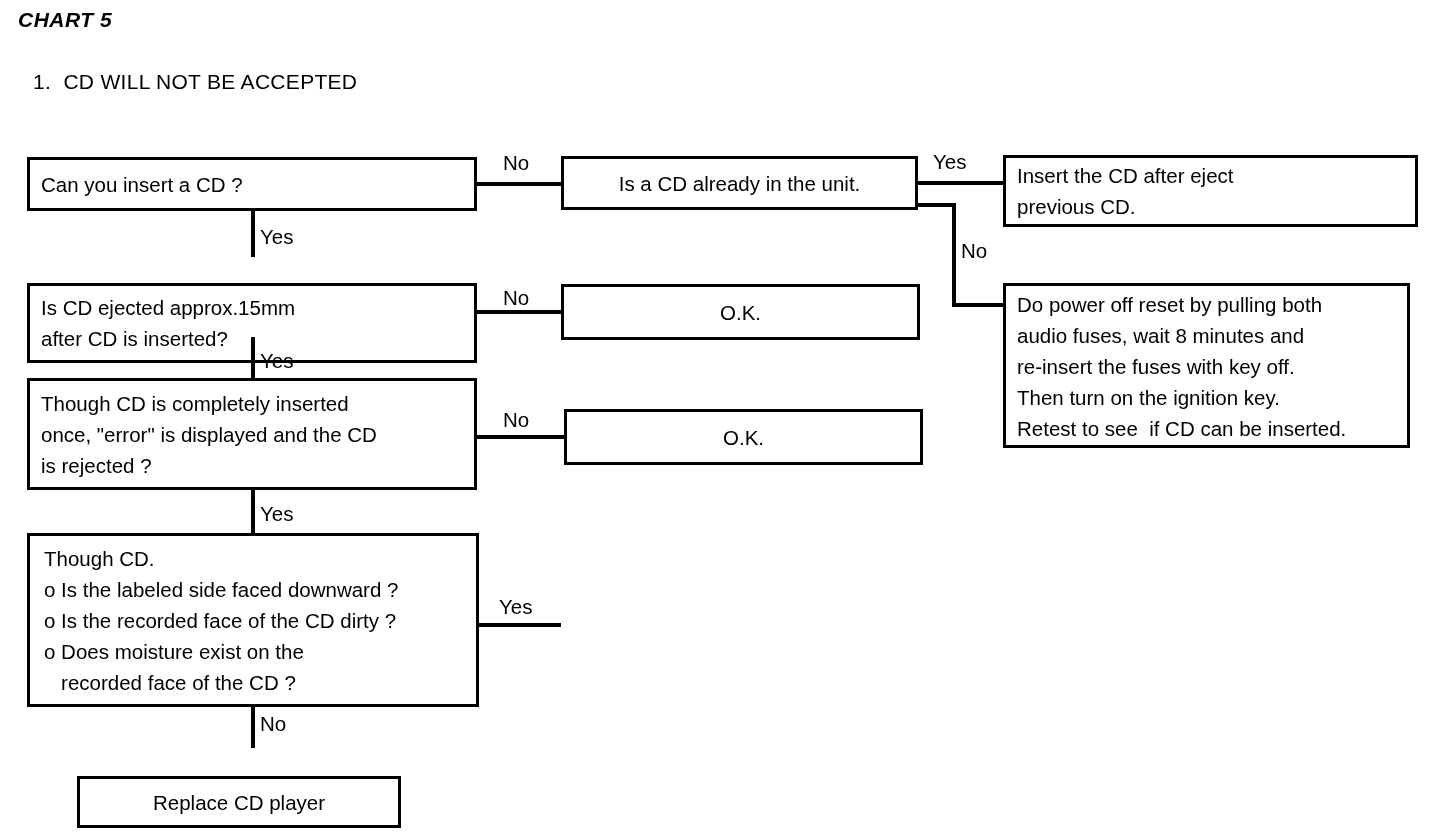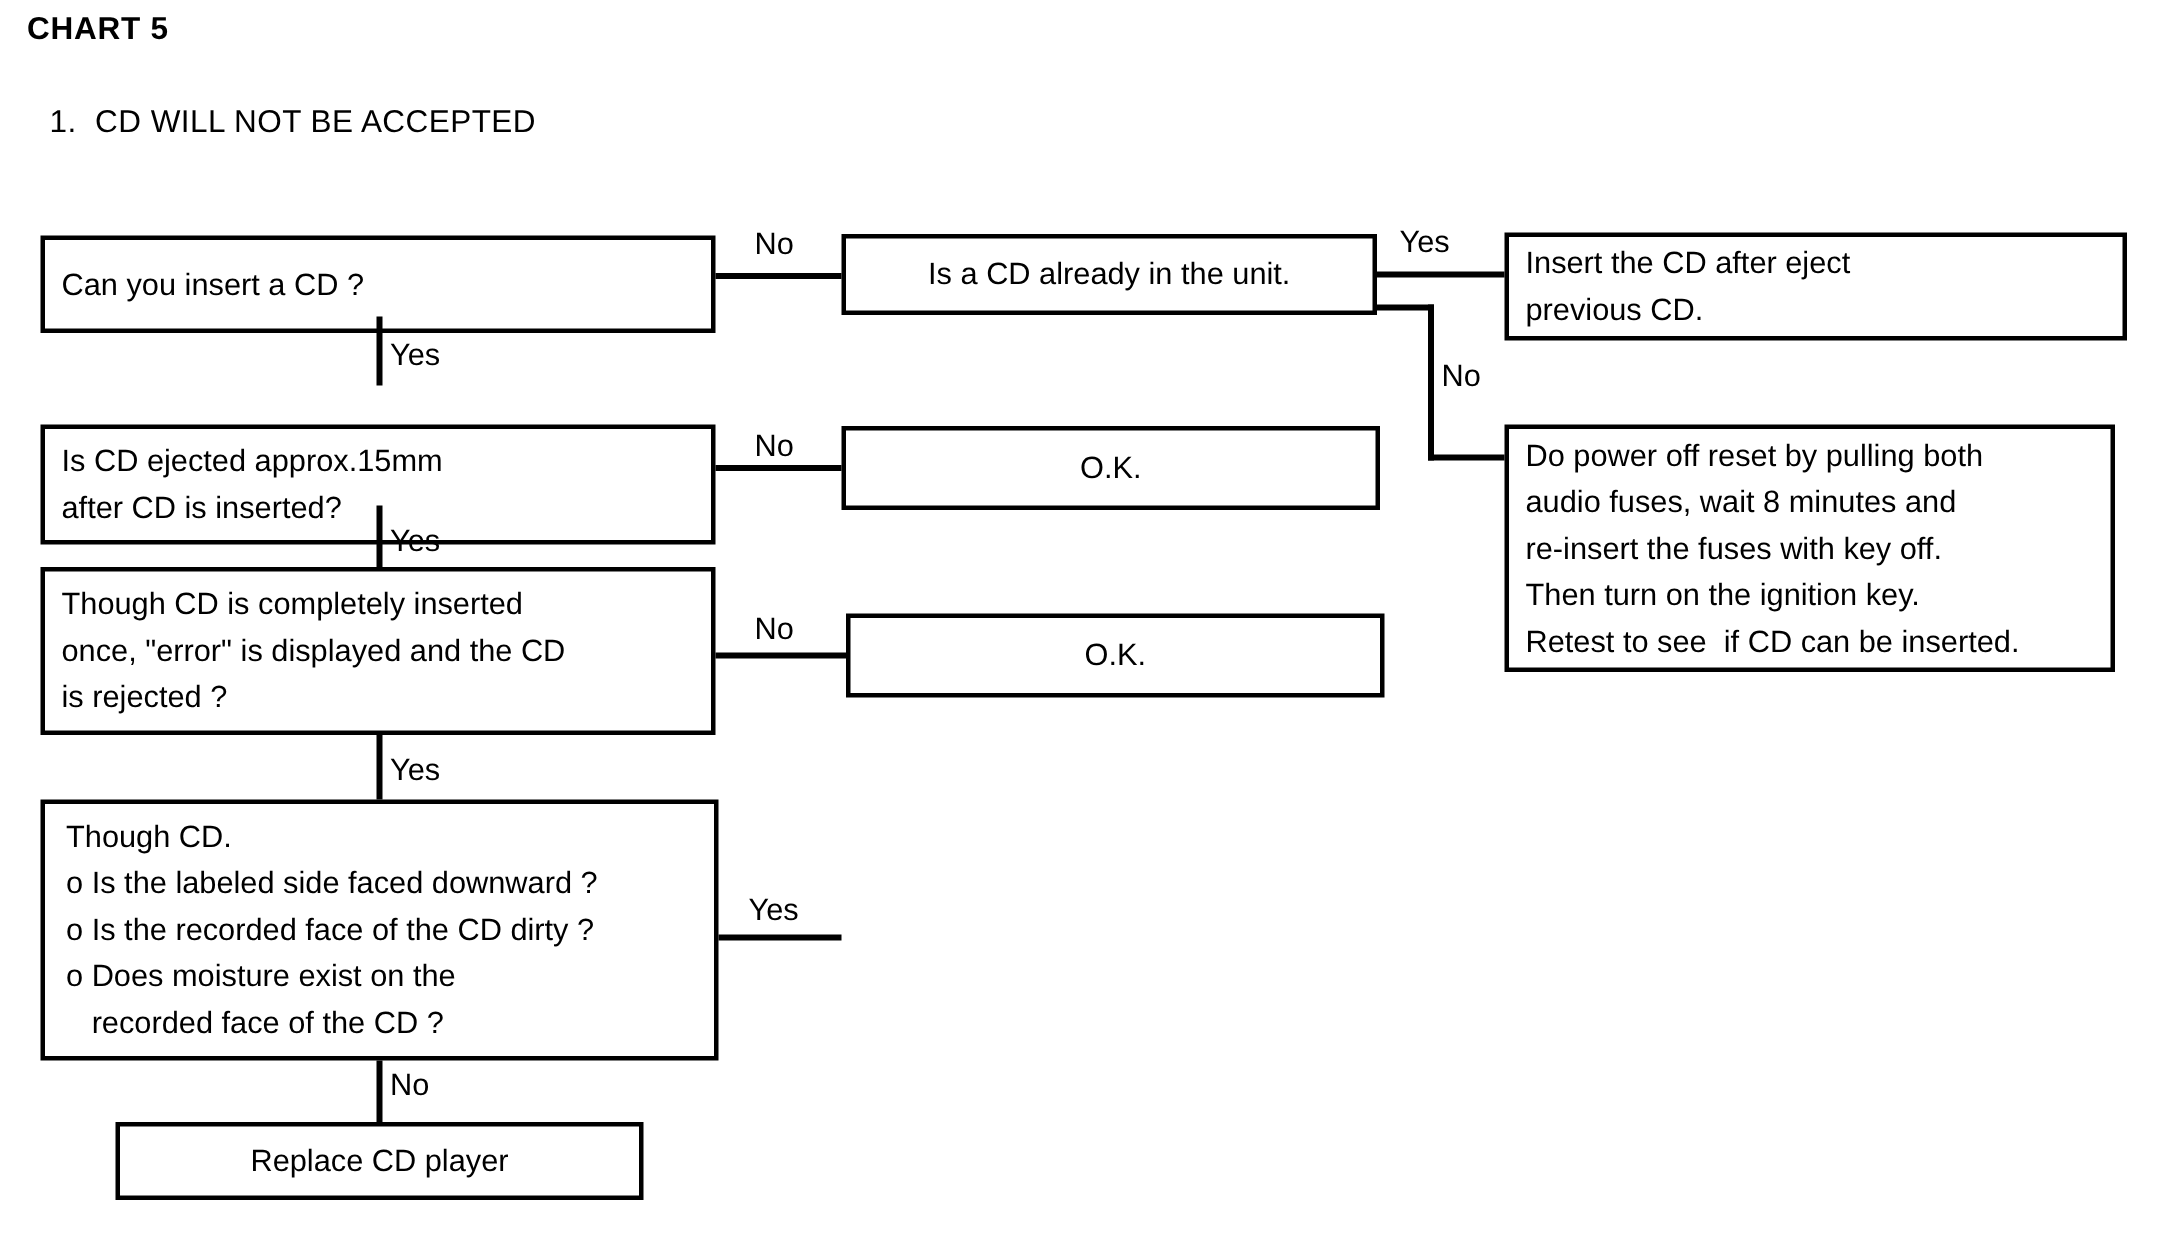--- a/index.html
+++ b/index.html
@@ -66,25 +66,25 @@
     line-height: 22px;
     white-space: pre;
     background: transparent;
   }
 </style>
 </head>
 <body>
 
 <div id="canvas">
 
-  <div class="chart-title" style="left:18px; top:8px;">CHART 5</div>
+  <div class="chart-title" style="left:18px; top:8px;font-style:italic;">CHART 5</div>
 
   <div class="section-title" style="left:33px; top:70px;">1.  CD WILL NOT BE ACCEPTED</div>
 
-  <div class="node" style="left:27px; top:157px; width:450px; height:65px;">
+  <div class="node" style="left:27px; top:157px; width:450px; height:54px;">
     <div class="node-text">Can you insert a CD ?</div>
   </div>
 
   <div class="node" style="left:561px; top:156px; width:357px; height:54px;">
     <div class="node-text center">Is a CD already in the unit.</div>
   </div>
 
   <div class="node" style="left:1003px; top:155px; width:415px; height:72px;">
     <div class="node-text">Insert the CD after eject
 previous CD.</div>
@@ -119,21 +119,21 @@
 
   <div class="node" style="left:27px; top:533px; width:452px; height:174px;">
     <div class="node-text indent">Though CD.
 o Is the labeled side faced downward ?
 o Is the recorded face of the CD dirty ?
 o Does moisture exist on the
    recorded face of the CD ?</div>
   </div>
 
 
-  <div class="node" style="left:77px; top:748px; width:352px; height:52px;">
+  <div class="node" style="left:77px; top:776px; width:324px; height:52px;">
     <div class="node-text center">Replace CD player</div>
   </div>
 
   <div class="edge" style="left:477px; top:182px; width:84px; height:4px;"></div>
   <div class="edge-label" style="left:503px; top:152px;">No</div>
 
   <div class="edge" style="left:251px; top:211px; width:4px; height:46px;"></div>
   <div class="edge-label" style="left:260px; top:226px;">Yes</div>
 
   <div class="edge" style="left:918px; top:181px; width:85px; height:4px;"></div>

